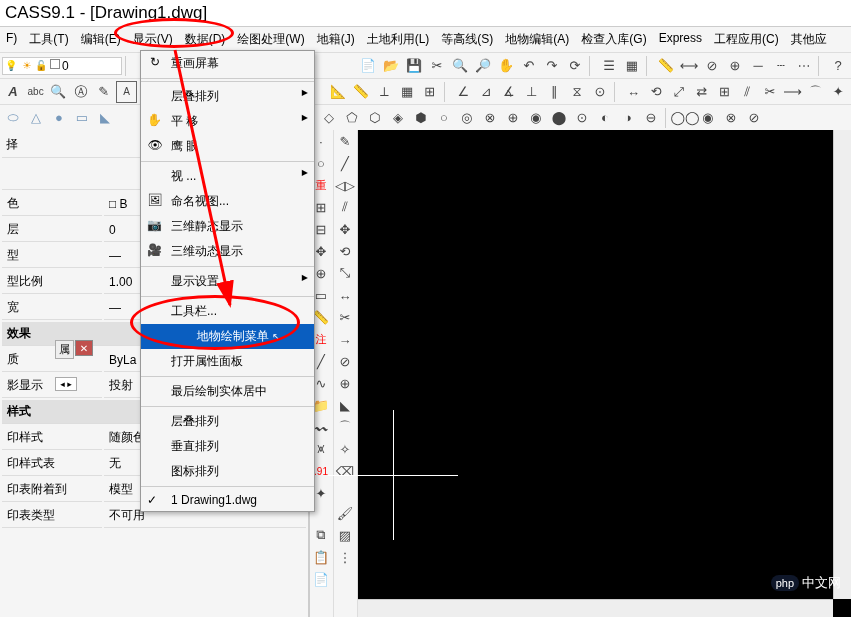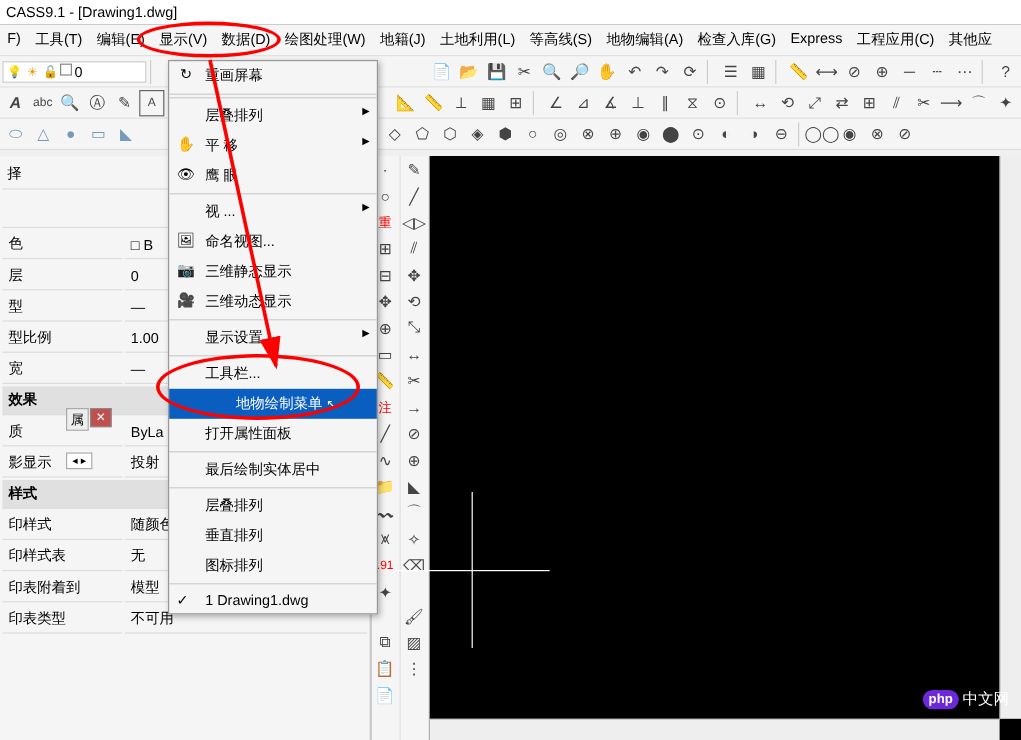--- a/index.html
+++ b/index.html
@@ -1,17 +1,17 @@
 <!DOCTYPE html>
 <html><head>
 <meta charset="utf-8">
 <style>
 * { margin: 0; padding: 0; box-sizing: border-box; }
 body { font-family: "Microsoft YaHei", SimSun, sans-serif; font-size: 12px; background: #f0f0f0; width: 851px; height: 617px; overflow: hidden; position: relative; }
-.title-bar { background: #fff; padding: 3px 5px; border-bottom: 1px solid #ccc; font-size: 12px; }
+.title-bar { background: #fff; padding: 3px 5px; border-bottom: 1px solid #ccc; font-size: 17px; }
 .menu-bar { background: #f5f5f5; padding: 2px 0; display: flex; border-bottom: 1px solid #ddd; }
 .menu-item { padding: 2px 6px; cursor: pointer; font-size: 12px; }
 .toolbar-row { background: #f5f5f5; border-bottom: 1px solid #ddd; padding: 2px; display: flex; align-items: center; gap: 1px; height: 26px; }
 .tool-icon { width: 22px; height: 22px; display: inline-flex; align-items: center; justify-content: center; border: 1px solid transparent; cursor: pointer; font-size: 13px; color: #444; }
 .tool-sep { width: 6px; height: 20px; border-left: 1px solid #ccc; margin: 0 2px; }
 .main-area { display: flex; position: absolute; top: 130px; bottom: 0; left: 0; right: 0; }
 .left-panel { width: 310px; background: #f5f5f5; border-right: 2px solid #ccc; overflow: hidden; }
 .prop-table { width: 100%; font-size: 12px; }
 .prop-table td { padding: 3px 5px; border-bottom: 1px solid #ddd; }
 .prop-label { width: 100px; }
@@ -27,21 +27,21 @@
 .dropdown-item.has-sub::after { content: "▶"; position: absolute; right: 6px; font-size: 8px; }
 .dropdown-sep { border-top: 1px solid #ccc; margin: 2px 0; }
 .dd-icon { position: absolute; left: 6px; width: 16px; text-align: center; }
 .dd-check { position: absolute; left: 6px; }
 .annotation-ellipse { position: absolute; border: 3px solid red; border-radius: 50%; pointer-events: none; z-index: 2000; }
 .annotation-arrow { position: absolute; z-index: 2001; pointer-events: none; }
 .layer-box { border: 1px solid #ccc; padding: 1px 2px; background: #fff; display: inline-flex; align-items: center; gap: 2px; width: 120px; }
 .small-icons { display: flex; gap: 1px; }
 .small-icons span { width: 14px; height: 14px; font-size: 10px; display: inline-flex; align-items: center; justify-content: center; }
 .watermark { position: absolute; bottom: 25px; right: 10px; color: #fff; font-size: 13px; z-index: 500; display: flex; align-items: center; }
-.watermark .php { background: #6d28d9; color: #fff; padding: 2px 5px; border-radius: 8px; font-weight: bold; margin-right: 3px; font-size: 11px; }
+.watermark .php { background: #0f172a; color: #fff; padding: 2px 5px; border-radius: 8px; font-weight: normal; margin-right: 3px; font-size: 11px; }
 .scroll-area { position: absolute; bottom: 0; left: 0; right: 18px; height: 18px; background: #eee; border-top: 1px solid #ccc; }
 .scroll-v { position: absolute; right: 0; top: 0; bottom: 18px; width: 18px; background: #eee; border-left: 1px solid #ccc; }
 .floating-close { position: absolute; left: 55px; top: 340px; z-index: 500; }
 .close-btn { background: #c0504d; color: #fff; width: 18px; height: 16px; font-size: 10px; display: flex; align-items: center; justify-content: center; border: 1px solid #888; }
 </style>
 </head>
 <body>
 
 <div class="title-bar">
   <span>CASS9.1 - [Drawing1.dwg]</span>

